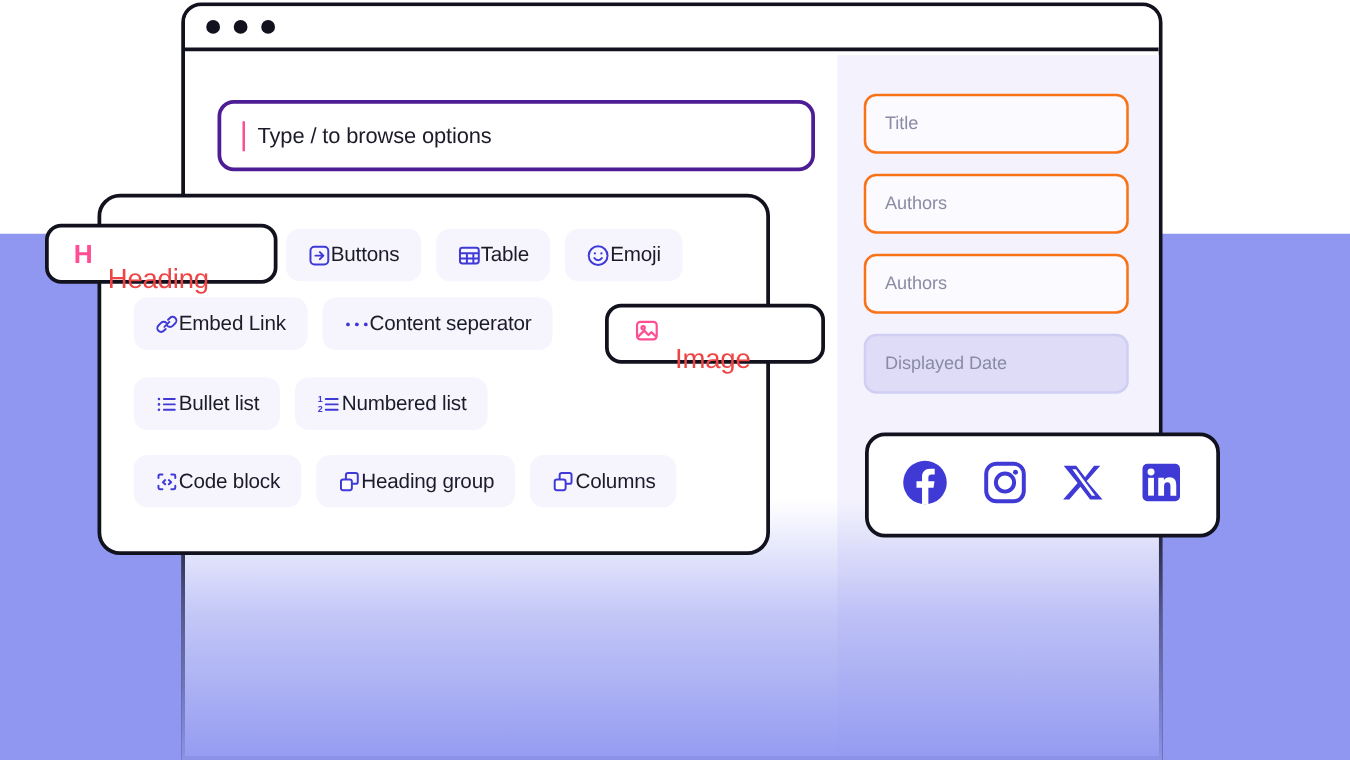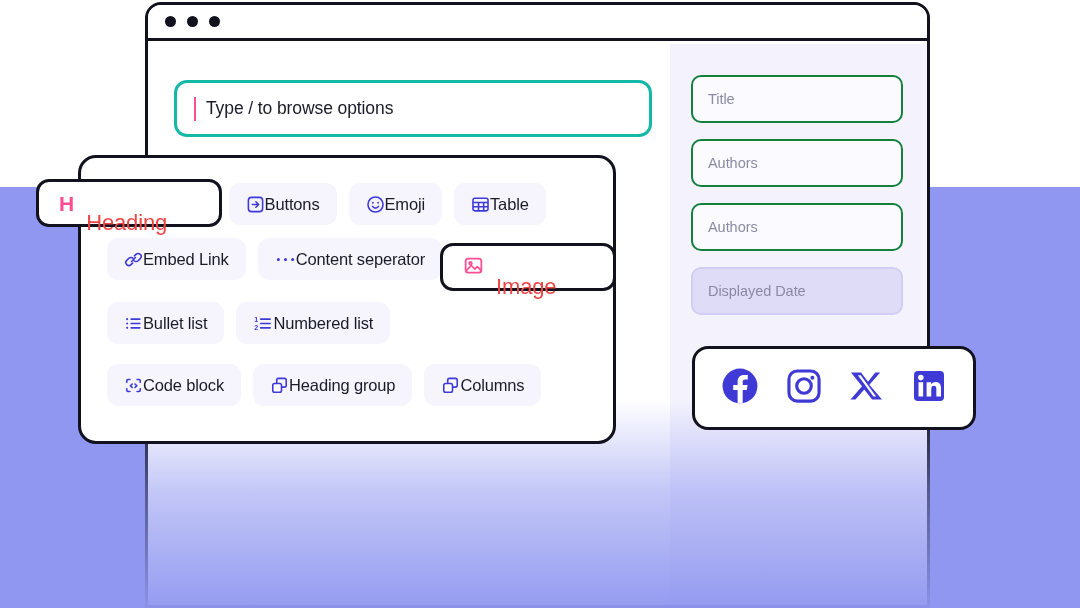--- a/index.html
+++ b/index.html
@@ -81,21 +81,21 @@
   .editor-pane {
     width: 522px;
     background: #ffffff;
     padding: 36px 26px 0 26px;
     position: relative;
   }
 
   
   .search-box {
     width: 478px; height: 57px;
-    border: 3px solid #14b8a6;
+    border: 3px solid #4c1d95;
     border-radius: 13px;
     background: #ffffff;
     display: flex;
     align-items: center;
     padding-left: 17px;
   }
   .caret {
     width: 2px; height: 24px;
     background: #ff4d94;
     margin-right: 10px;
@@ -118,21 +118,21 @@
 
   
   .sidebar {
     flex: 1;
     background: #f3f2fd;
     padding: 31px 25px 0 21px;
     position: relative;
   }
   .field {
     width: 212px; height: 48px;
-    border: 2px solid #15803d;
+    border: 2px solid #f97316;
     border-radius: 10px;
     background: #fbfaff;
     display: flex;
     align-items: center;
     padding-left: 15px;
     margin-bottom: 16px;
   }
   .field.filled {
     background: #dedcf7;
     border-color: #d0cef2;
@@ -187,21 +187,21 @@
     padding: 0 20px;
     z-index: 6;
   }
   .chip-highlight .label {
     font-size: 22px;
     color: #ef4444;
     letter-spacing: -0.15px;
     margin-top: 40px;
   }
   #chip-heading { left: 36px; top: 179px; width: 186px; }
-  #chip-image   { left: 440px; top: 243px; width: 176px; }
+  #chip-image   { left: 484px; top: 243px; width: 176px; }
 
   .heading-h {
     font-size: 21px;
     font-weight: bold;
     color: #ff4d94;
     font-family: "Liberation Sans", sans-serif;
     line-height: 1;
   }
 
   
@@ -285,37 +285,37 @@
             <rect x="3" y="3" width="18" height="18" rx="4"></rect>
             <path d="M8 12h8M12.5 8.5 16 12l-3.5 3.5" stroke-linecap="round" stroke-linejoin="round"></path>
           </svg>
         </span>
         <span class="label">Buttons</span>
       </div>
 
       <div class="menu-item">
         <span>
           <svg width="19" height="19" viewBox="0 0 24 24" fill="none" stroke="#3f3ad6" stroke-width="2">
+            <rect x="2.5" y="4" width="19" height="16" rx="2.5"></rect>
+            <path d="M2.5 9.5h19M2.5 14.8h19M9.5 9.5V20M16 9.5V20"></path>
+          </svg>
+        </span>
+        <span class="label">Table</span>
+      </div>
+
+      <div class="menu-item">
+        <span>
+          <svg width="19" height="19" viewBox="0 0 24 24" fill="none" stroke="#3f3ad6" stroke-width="2">
             <circle cx="12" cy="12" r="9.5"></circle>
             <circle cx="8.7" cy="9.8" r="1.15" fill="#3f3ad6" stroke="none"></circle>
             <circle cx="15.3" cy="9.8" r="1.15" fill="#3f3ad6" stroke="none"></circle>
             <path d="M8.2 14.4c1 1.5 2.3 2.2 3.8 2.2s2.8-.7 3.8-2.2" stroke-linecap="round"></path>
           </svg>
         </span>
         <span class="label">Emoji</span>
-      </div>
-
-      <div class="menu-item">
-        <span>
-          <svg width="19" height="19" viewBox="0 0 24 24" fill="none" stroke="#3f3ad6" stroke-width="2">
-            <rect x="2.5" y="4" width="19" height="16" rx="2.5"></rect>
-            <path d="M2.5 9.5h19M2.5 14.8h19M9.5 9.5V20M16 9.5V20"></path>
-          </svg>
-        </span>
-        <span class="label">Table</span>
       </div>
     </div>
 
     <div class="menu-row" style="margin-top:13px;">
 
       <div class="menu-item">
         <span>
           <svg width="19" height="19" viewBox="0 0 24 24" fill="none" stroke="#3f3ad6" stroke-width="2" stroke-linecap="round">
             <path d="M9.5 14.5 14.5 9.5"></path>
             <path d="M13.2 7.4l1.9-1.9a3.8 3.8 0 0 1 5.4 5.4l-2.6 2.6a3.8 3.8 0 0 1-5.4 0"></path>

